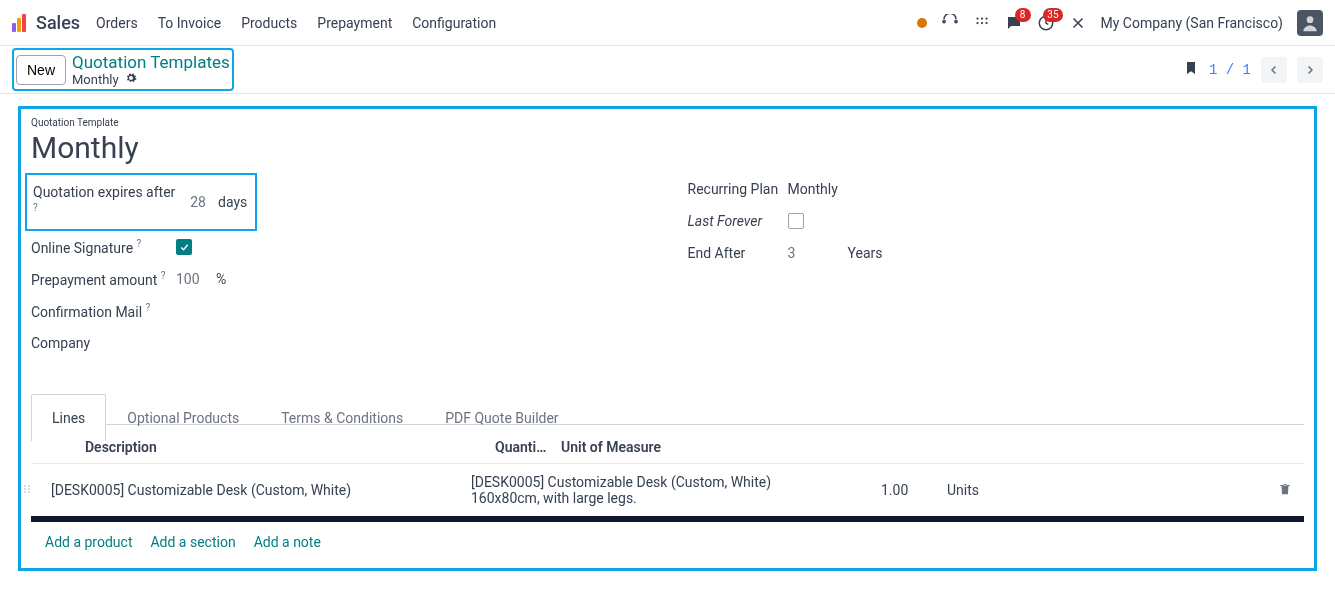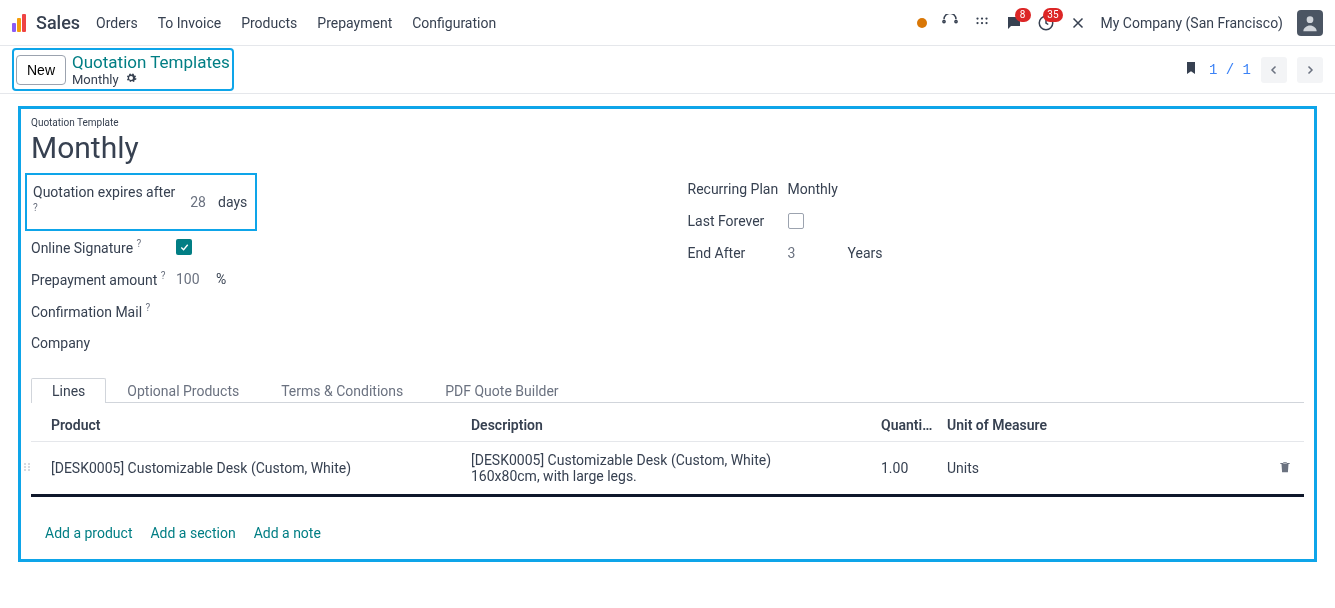--- a/index.html
+++ b/index.html
@@ -47,35 +47,35 @@
   .label .q { color: #6b7280; font-size: 10px; vertical-align: super; }
   .val-row { display: flex; align-items: center; gap: 12px; }
   .val-input { color: #6b7280; min-width: 28px; text-align: right; }
   .val-unit { color: #374151; }
   .chk { width: 16px; height: 16px; background: #017e84; display: inline-flex; align-items: center; justify-content: center; border-radius: 2px; }
   .chk svg { width: 11px; height: 11px; stroke: #fff; stroke-width: 3; fill: none; }
   .chk-empty { width: 16px; height: 16px; border: 1px solid #9ca3af; border-radius: 2px; }
   .hl-box { border: 2px solid #0ea5e9; padding: 2px 6px; margin-left: -6px; width: 232px; }
 
   .tabs { display: flex; margin-top: 18px; border-bottom: 1px solid #d1d5db; }
-  .tab { padding: 4px 20px; cursor: pointer; color: #6b7280; border: 1px solid transparent; border-bottom: none; position: relative; top: 1px; }
+  .tab { padding: 15px 20px; cursor: pointer; color: #6b7280; border: 1px solid transparent; border-bottom: none; position: relative; top: 17px; }
   .tab.active { border-color: #d1d5db; background: #fff; color: #374151; border-radius: 2px 2px 0 0; }
 
   .tbl { width: 100%; margin-top: 6px; }
   .tbl-head { display: flex; padding: 8px 6px; font-weight: 600; color: #374151; }
   .c-prod { flex: 0 0 386px; padding-left: 14px; }
   .c-desc { flex: 0 0 410px; margin-left: 48px; }
   .c-qty { flex: 0 0 60px; text-align: left; white-space: nowrap; overflow: hidden; text-overflow: ellipsis; padding-right: 6px; }
   .c-uom { flex: 0 0 200px; padding-left: 6px; }
   .c-del { margin-left: auto; width: 26px; text-align: center; }
   .tbl-row { display: flex; align-items: center; padding: 10px 6px; border-top: 1px solid #e5e7eb; position: relative; }
   .drag { position: absolute; left: -10px; color: #9ca3af; }
   .drag svg { width: 12px; height: 16px; }
   .trash svg { width: 14px; height: 14px; fill: #6b7280; }
-  .add-row { display: flex; gap: 18px; padding: 28px 6px 2px 14px; border-top: 3px solid #0f172a; }
+  .add-row { display: flex; gap: 18px; padding: 12px 6px 2px 14px; border-top: 6px solid #0f172a; }
   .add-link { color: #017e84; cursor: pointer; }
 </style>
 </head>
 <body>
 
 <div class="topbar">
   <div class="logo">
     <div class="bar b1"></div>
       <div class="bar b2"></div>
       <div class="bar b3"></div>
@@ -219,21 +219,21 @@
           <span></span>
         </div>
       </div>
 
       <div class="col">
         <div class="field-row">
           <span class="label" style="width:100px;">Recurring Plan</span>
           <span>Monthly</span>
         </div>
         <div class="field-row">
-          <span class="label" style="width:100px;">Last Forever</span>
+          <span class="label" style="width:100px;font-style:italic;">Last Forever</span>
           <span class="chk-empty"></span>
         </div>
         <div class="field-row">
           <span class="label" style="width:100px;">End After</span>
           <span class="val-row">
             <span class="val-input" style="text-align:left;">3</span>
             <span class="val-unit" style="margin-left:20px;">Years</span>
           </span>
         </div>
       </div>
@@ -241,21 +241,20 @@
 
     <div class="tabs">
       <div class="tab active">Lines</div>
       <div class="tab">Optional Products</div>
       <div class="tab">Terms &amp; Conditions</div>
       <div class="tab">PDF Quote Builder</div>
     </div>
 
     <div class="tbl">
       <div class="tbl-head">
-        <div class="c-prod">Product</div>
         <div class="c-desc">Description</div>
         <div class="c-qty">Quanti…</div>
         <div class="c-uom">Unit of Measure</div>
         <div class="c-del"></div>
       </div>
       <div class="tbl-row">
         <span class="drag">
           <svg viewBox="0 0 24 24" fill="currentColor">
               <circle cx="8" cy="6" r="1.5"></circle>
               <circle cx="16" cy="6" r="1.5"></circle>

